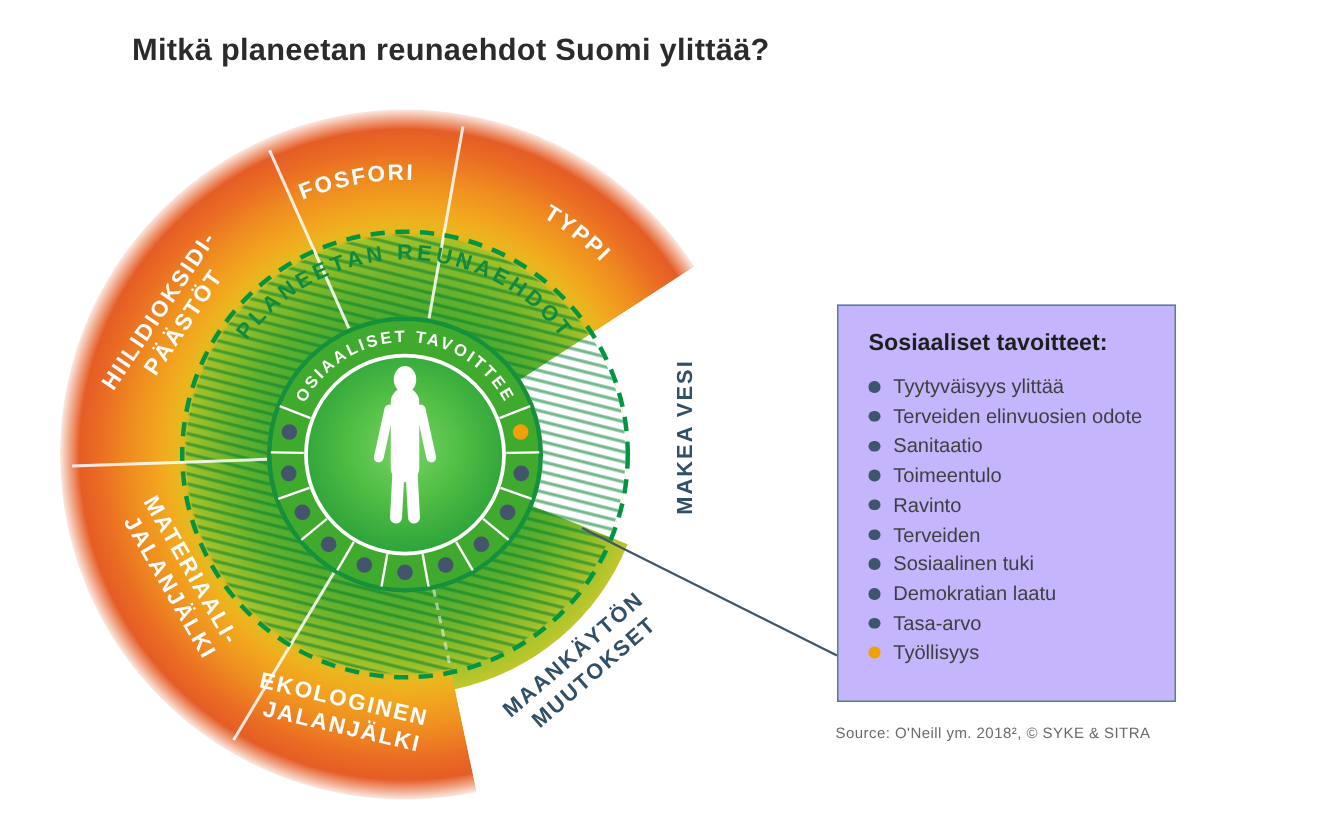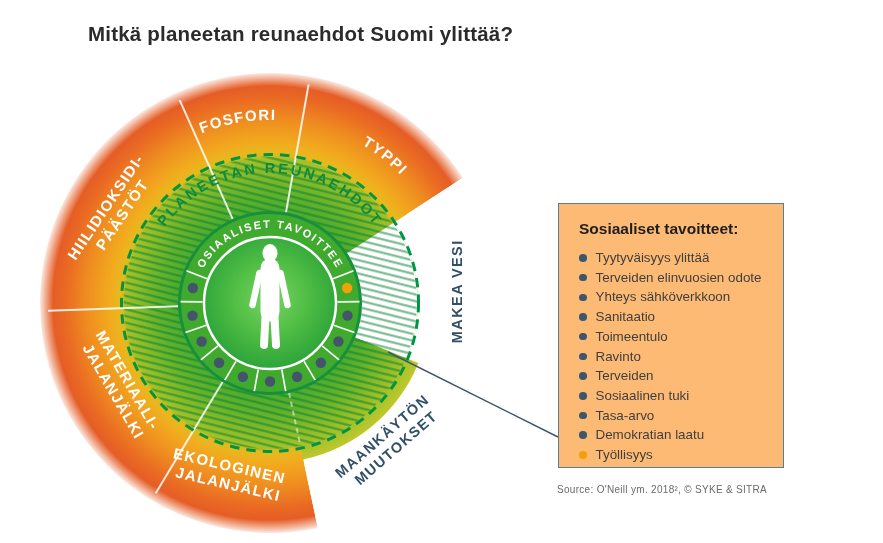--- a/index.html
+++ b/index.html
@@ -20,21 +20,21 @@
   .legend-swatch {
     width:31px; height:31px; flex:0 0 31px;
     background:repeating-linear-gradient(45deg,#ffffff 0 4.5px,#7ec49e 4.5px 6.5px);
     border:1px solid #a3bfae;
   }
   .legend-text { font-size:13.4px; line-height:16px; color:#3a3a3a; padding-top:1px; }
 
   
   .goals-box {
     position:absolute; left:558px; top:203px; width:226px; height:265px;
-    border:1.5px solid #597d93; background:#fdba74; padding:16px 10px 0 20px;
+    border:1.5px solid #597d93; background:#c4b5fd; padding:16px 10px 0 20px;
   }
   .goals-heading { font-size:15.5px; font-weight:bold; color:#1e1e1e; margin-bottom:10px; }
   .goals-list { list-style:none; }
   .goals-list li {
     display:flex; align-items:center; gap:9px;
     font-size:13.4px; color:#3f3f3f; line-height:19.7px; white-space:nowrap;
   }
   .bullet { width:7.5px; height:7.5px; border-radius:50%; background:#3d566e; flex:0 0 7.5px; }
 
   .source {
@@ -199,49 +199,45 @@
       <li>
           <span class="bullet" style="background: rgb(61, 86, 110);"></span>
           <span>Tyytyväisyys ylittää</span>
         </li>
       <li>
           <span class="bullet" style="background: rgb(61, 86, 110);"></span>
           <span>Terveiden elinvuosien odote</span>
         </li>
       <li>
           <span class="bullet" style="background: rgb(61, 86, 110);"></span>
-          <span>Yhteys sähköverkkoon</span>
-        </li>
-      <li>
-          <span class="bullet" style="background: rgb(61, 86, 110);"></span>
           <span>Sanitaatio</span>
         </li>
       <li>
           <span class="bullet" style="background: rgb(61, 86, 110);"></span>
           <span>Toimeentulo</span>
         </li>
       <li>
           <span class="bullet" style="background: rgb(61, 86, 110);"></span>
           <span>Ravinto</span>
         </li>
       <li>
           <span class="bullet" style="background: rgb(61, 86, 110);"></span>
           <span>Terveiden</span>
         </li>
       <li>
           <span class="bullet" style="background: rgb(61, 86, 110);"></span>
           <span>Sosiaalinen tuki</span>
         </li>
       <li>
           <span class="bullet" style="background: rgb(61, 86, 110);"></span>
+          <span>Demokratian laatu</span>
+        </li>
+      <li>
+          <span class="bullet" style="background: rgb(61, 86, 110);"></span>
           <span>Tasa-arvo</span>
-        </li>
-      <li>
-          <span class="bullet" style="background: rgb(61, 86, 110);"></span>
-          <span>Demokratian laatu</span>
         </li>
       <li>
           <span class="bullet" style="background: rgb(242, 160, 7);"></span>
           <span>Työllisyys</span>
         </li>
     </ul>
   </div>
 
   <div class="source">Source: O'Neill ym. 2018²,  © SYKE &amp; SITRA</div>
 

